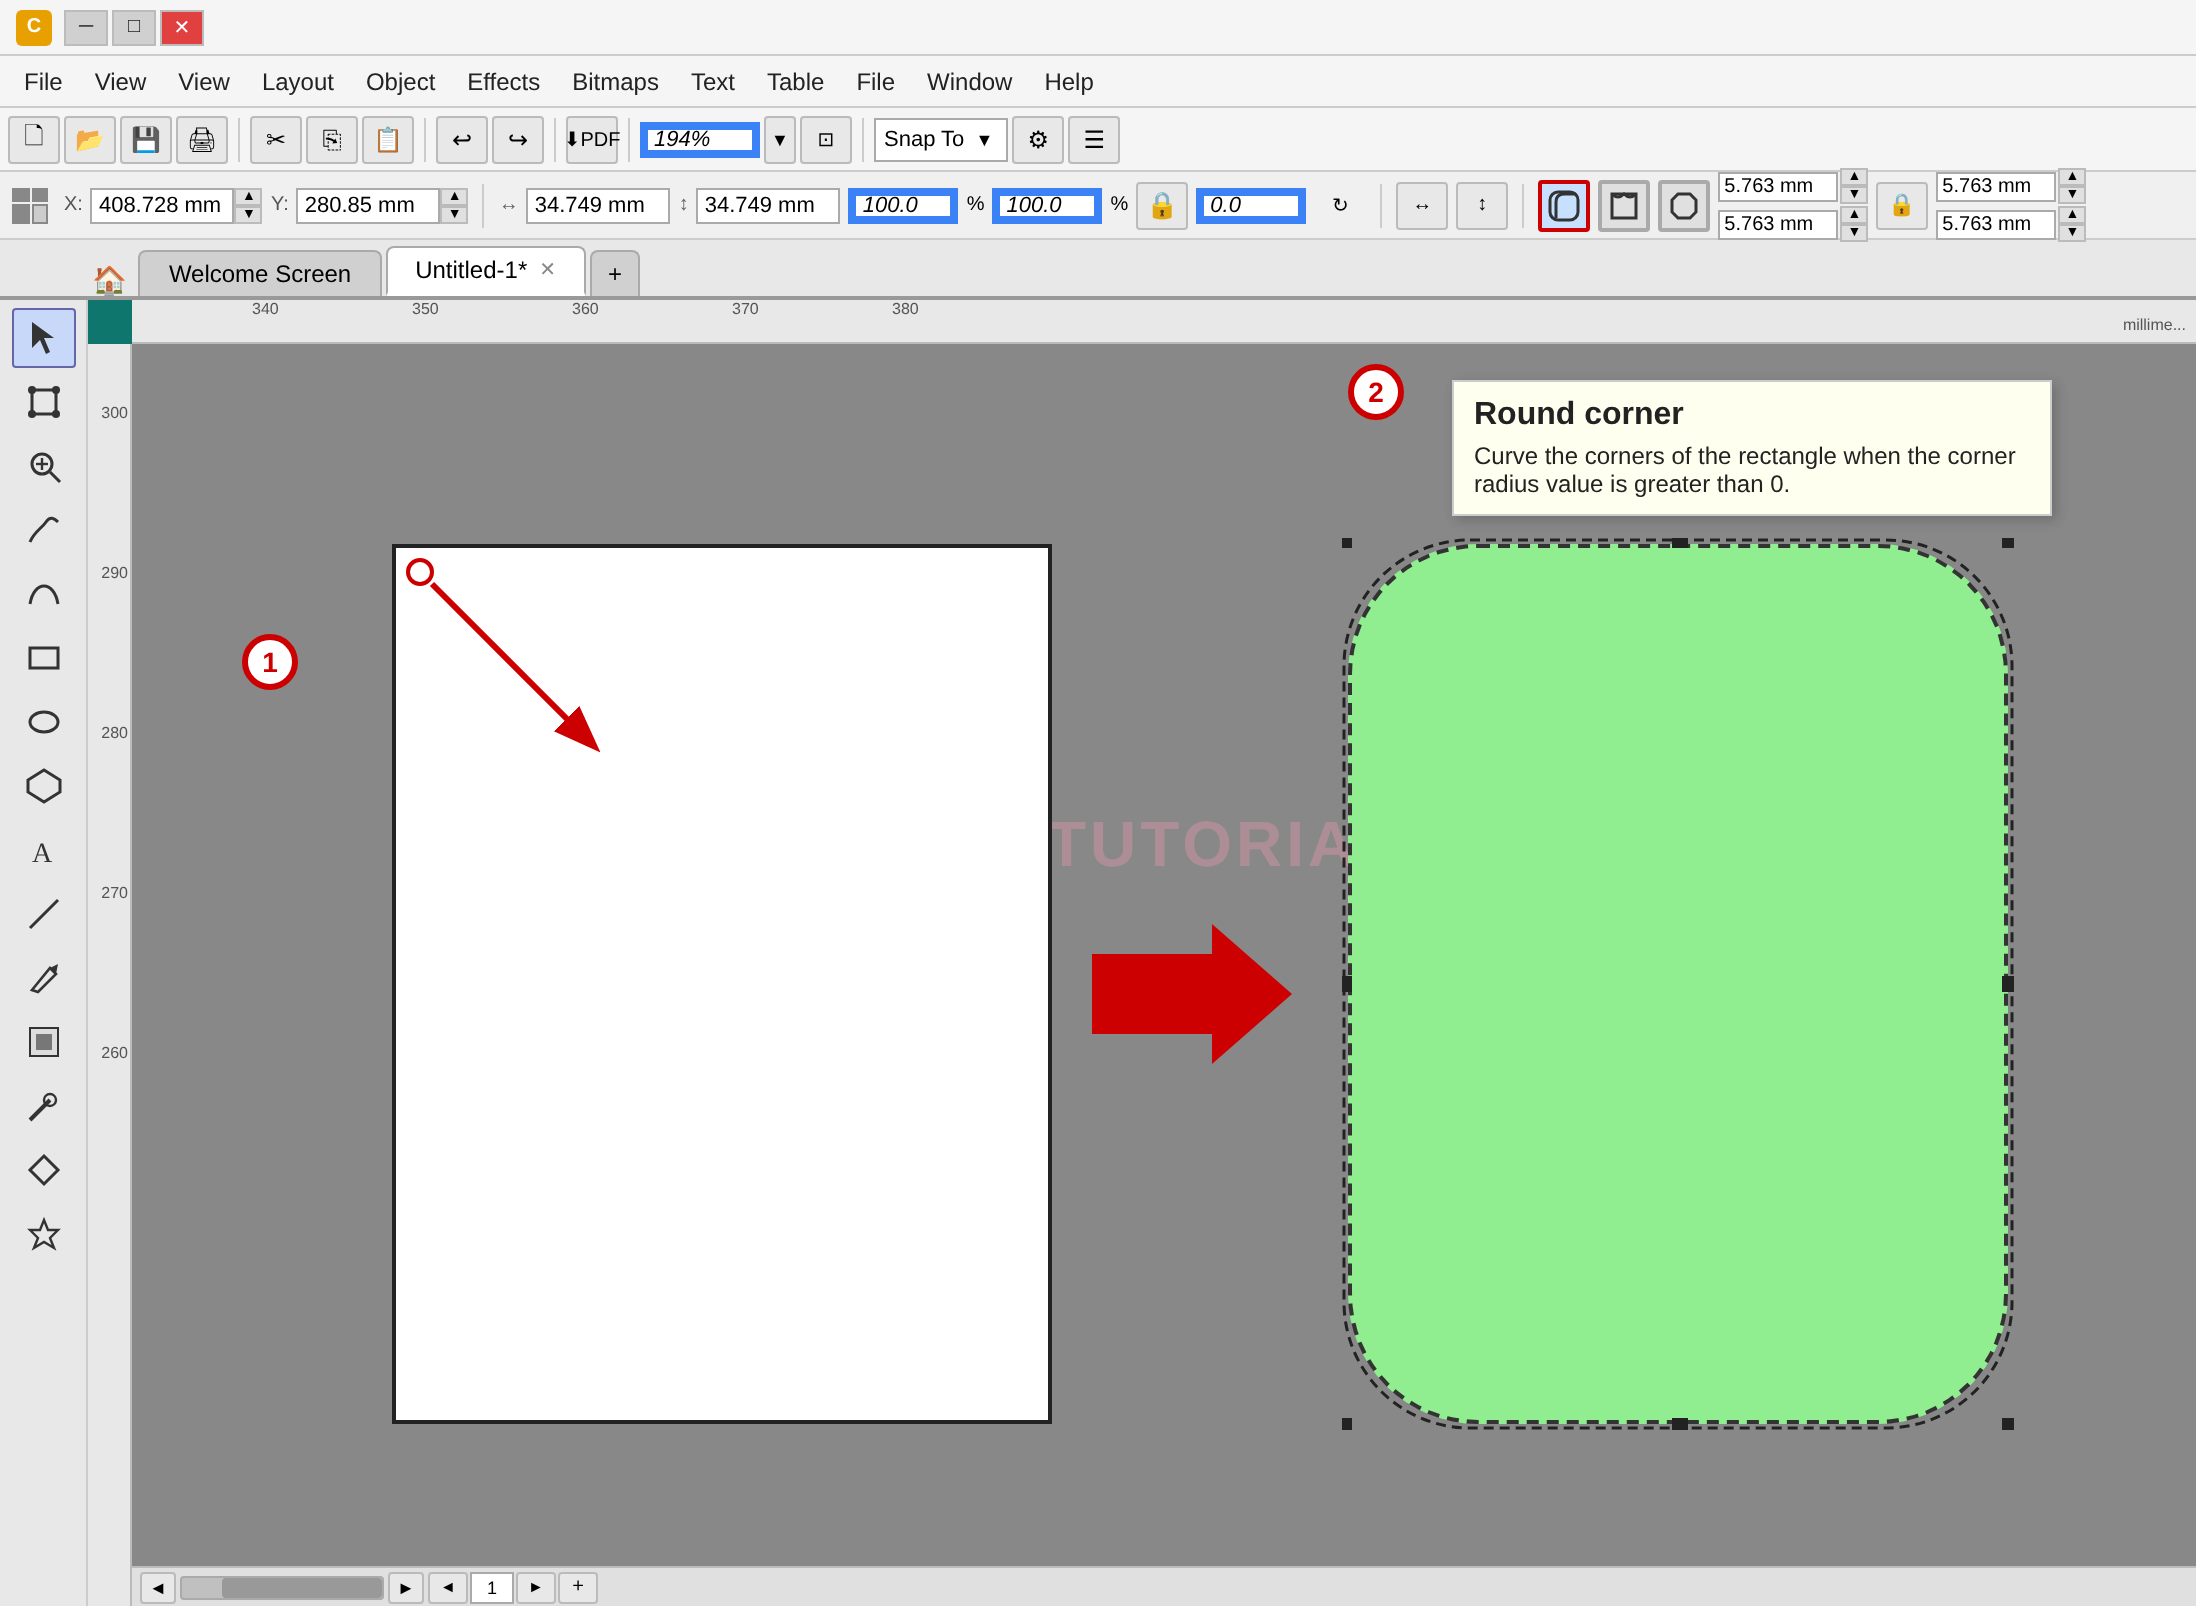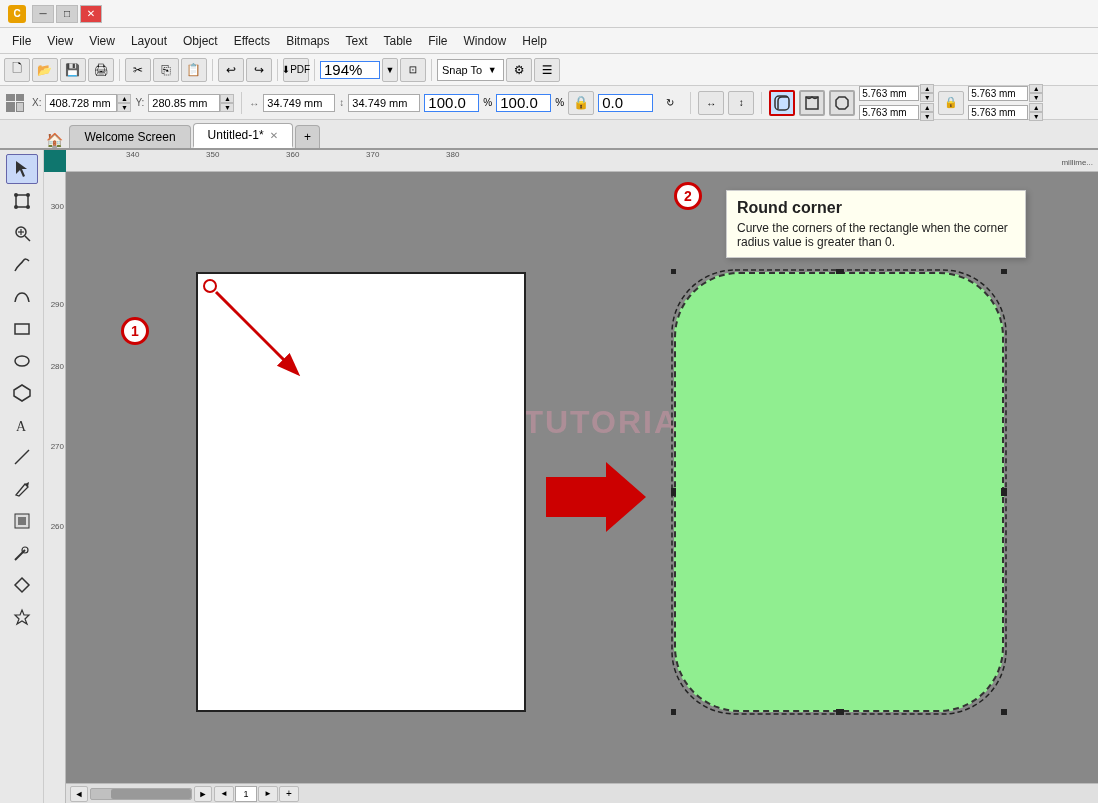--- a/index.html
+++ b/index.html
@@ -87,25 +87,26 @@
     .prop-input {
       height: 18px;
       border: 1px solid #aaa;
       background: white;
       padding: 0 3px;
       font-size: 11px;
       width: 72px;
     }
     .prop-input-sm {
       height: 18px;
-      border: 1px solid #3b82f6;
+      border: 4px solid #3b82f6;
       background: white;
       padding: 0 3px;
-      font-size: 15px;
+      font-size: 11px;
       width: 55px;
+      font-style: italic;
     }
     .prop-spin { display: flex; flex-direction: column; }
     .prop-spin-btn { width: 14px; height: 9px; font-size: 7px; background: #e0e0e0; border: 1px solid #bbb; cursor: pointer; display: flex; align-items: center; justify-content: center; line-height: 1; }
 
     .corner-btn {
       width: 26px; height: 26px;
       background: #e0e0e0;
       border: 2px solid #aaa;
       display: flex; align-items: center; justify-content: center;
       cursor: pointer; font-size: 13px; border-radius: 2px;
@@ -552,21 +553,21 @@
         <span class="ruler-tick" style="left:140px;">350</span>
         <span class="ruler-tick" style="left:220px;">360</span>
         <span class="ruler-tick" style="left:300px;">370</span>
         <span class="ruler-tick" style="left:380px;">380</span>
         <span style="position:absolute;right:5px;bottom:2px;font-size:8px;color:#555;">millime...</span>
       </div>
     </div>
 
     <div class="ruler-v">
       <span class="ruler-tick" style="top:30px;right:1px;">300</span>
-      <span class="ruler-tick" style="top:110px;right:1px;margin-top:18px;">290</span>
+      <span class="ruler-tick" style="top:110px;right:1px;">290</span>
       <span class="ruler-tick" style="top:190px;right:1px;">280</span>
       <span class="ruler-tick" style="top:270px;right:1px;">270</span>
       <span class="ruler-tick" style="top:350px;right:1px;">260</span>
     </div>
 
     <div id="canvas-bg">
 
       <div class="watermark" style="top:38%;left:55%;font-size:32px;">ZOTUTORIAL.COM</div>
 
       <div class="rect-plain" style="left:130px;top:100px;width:330px;height:440px;"></div>

